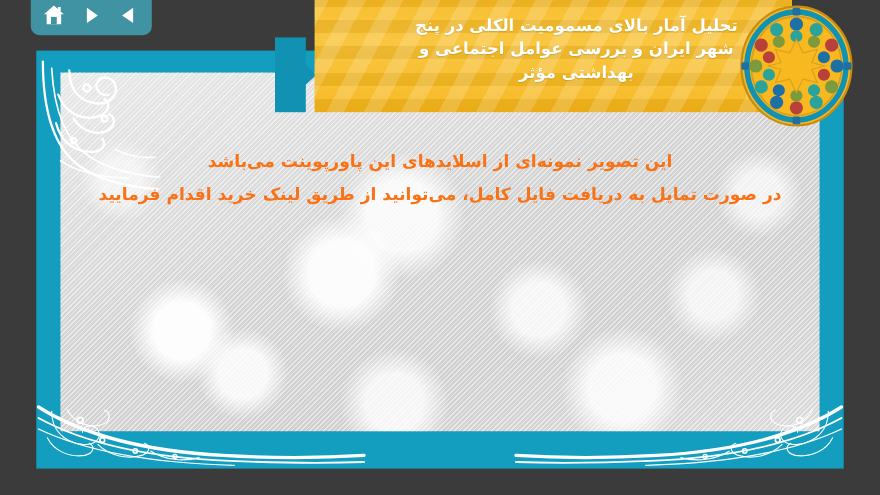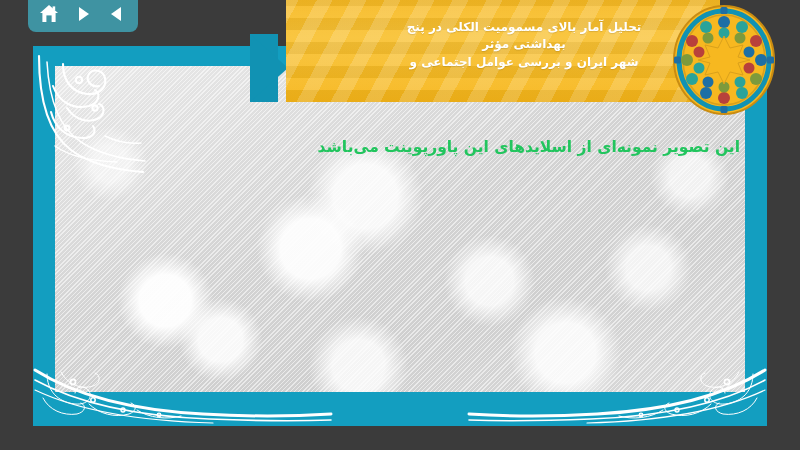--- a/index.html
+++ b/index.html
@@ -131,21 +131,21 @@
         rgba(0,0,0,.05) 0 12px,
         rgba(255,255,255,.07) 12px 24px),
       linear-gradient(180deg, #f7b820 0%, #f9c233 40%, #f6b518 100%);
     display: flex;
     align-items: center;
     justify-content: center;
     overflow: hidden;
   }
   .ribbon-title {
     color: #ffffff;
-    font-size: 12px;
+    font-size: 15px;
     line-height: 1.42;
     font-weight: bold;
     text-align: center;
     direction: rtl;
     padding: 0 14px 0 56px;
     text-shadow: 0 1px 1px rgba(0,0,0,.12);
     margin-top: -6px;
   }
 
   
@@ -159,22 +159,22 @@
   }
 
   
   .body-text {
     position: absolute;
     left: 0;
     right: 0;
     top: 132px;
     z-index: 20;
     direction: rtl;
-    text-align: right;
-    color: #22c55e;
+    text-align: center;
+    color: #f97316;
     font-size: 15.5px;
     line-height: 1.96;
     font-weight: bold;
     padding: 0 60px;
     box-sizing: border-box;
   }
   .body-line { white-space: nowrap; }
 </style>
 </head>
 <body>
@@ -230,30 +230,31 @@
       <path d="M104,46 C116,54 134,56 148,52"></path>
       <circle cx="40" cy="18" r="2.6" stroke-width="1.6"></circle>
       <circle cx="60" cy="36" r="2.2" stroke-width="1.5"></circle>
       <circle cx="90" cy="46" r="2" stroke-width="1.4"></circle>
       <circle cx="126" cy="51" r="1.8" stroke-width="1.3"></circle>
     </g>
   </svg>
 
   <div class="body-text">
     <div class="body-line">این تصویر نمونه‌ای از اسلایدهای این پاورپوینت می‌باشد</div>
+    <div class="body-line">در صورت تمایل به دریافت فایل کامل، می‌توانید از طریق لینک خرید اقدام فرمایید</div>
   </div>
 
   <div class="ribbon-wrap">
     <div class="ribbon-tail-block"></div>
     <div class="ribbon-tail"></div>
     <div class="ribbon-body">
       <div class="ribbon-title">
         <div>تحلیل آمار بالای مسمومیت الکلی در پنج</div>
+        <div>شهر ایران و بررسی عوامل اجتماعی و</div>
         <div>بهداشتی مؤثر</div>
-        <div>شهر ایران و بررسی عوامل اجتماعی و</div>
       </div>
     </div>
   </div>
 
   <svg class="medallion" viewBox="0 0 104 112">
     <defs>
       <clipPath id="medclip">
           <ellipse cx="52" cy="56" rx="50" ry="54"></ellipse>
         </clipPath>
     </defs>

